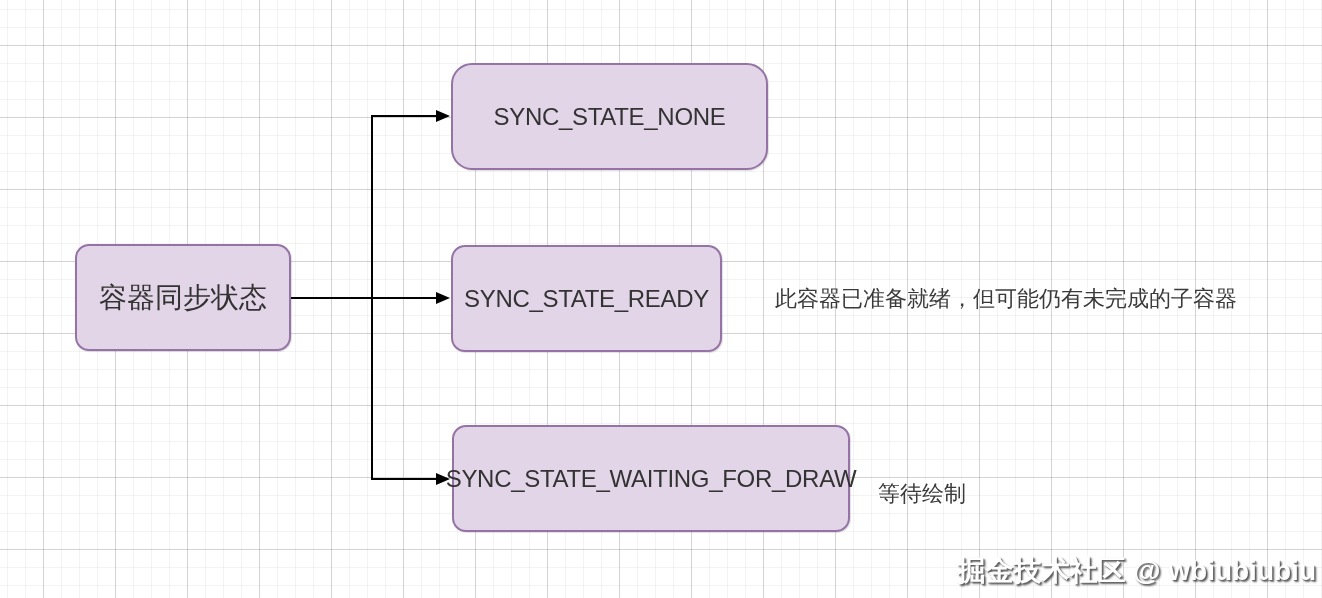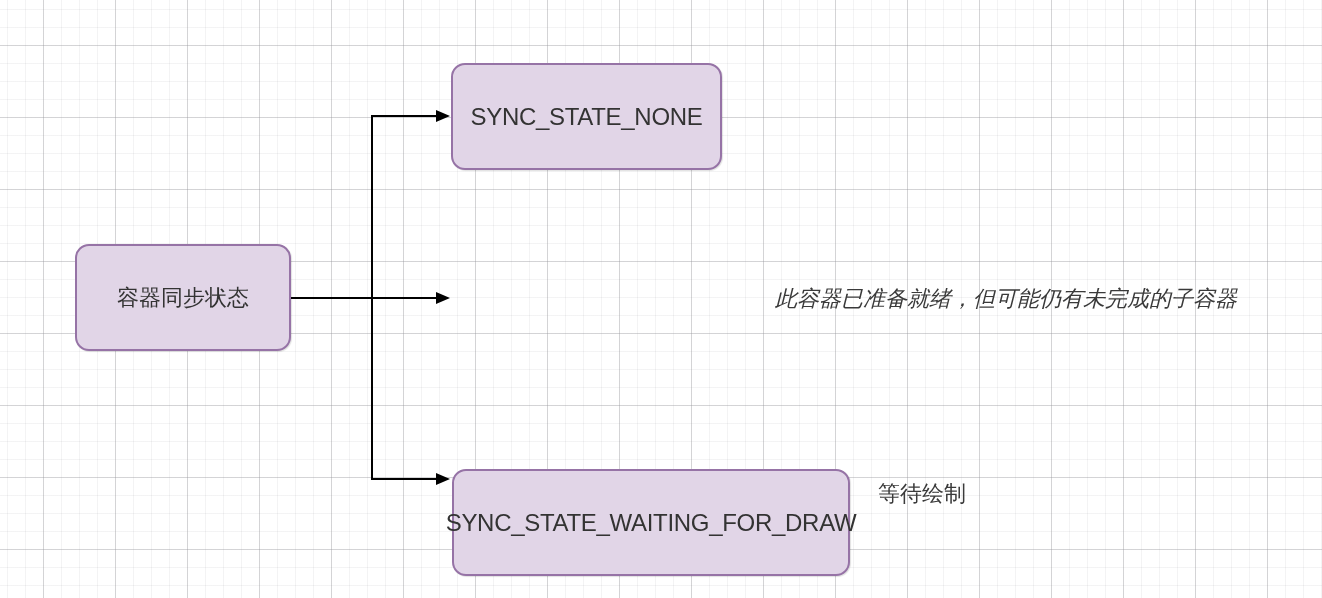--- a/index.html
+++ b/index.html
@@ -33,28 +33,28 @@
     box-shadow: 1px 1px 1px rgba(0,0,0,0.12);
   }
   .node .label-en {
     font-family: "Liberation Sans", sans-serif;
     font-size: 24px;
     letter-spacing: -0.3px;
     white-space: nowrap;
   }
   .node .label-zh {
     font-family: "Liberation Serif", serif;
-    font-size: 22px;
+    font-size: 28px;
     white-space: nowrap;
   }
 
   .node-root    { left: 75px;  top: 244px; width: 216px; height: 107px; }
-  .node-none    { left: 451px; top: 63px;  width: 271px; height: 107px; }
+  .node-none    { left: 451px; top: 63px;  width: 317px; height: 107px; border-radius: 21px; }
   .node-ready   { left: 451px; top: 245px; width: 271px; height: 107px; }
-  .node-waiting { left: 452px; top: 425px; width: 398px; height: 107px; margin-top: 44px; }
+  .node-waiting { left: 452px; top: 425px; width: 398px; height: 107px; }
 
   .line { position: absolute; background: #000000; }
   .line.h { height: 2px; }
   .line.v { width: 2px; }
 
   .conn-root-h   { left: 290px; top: 297px; width: 146px; }
   .conn-trunk    { left: 371px; top: 115px; height: 365px; }
   .conn-top-h    { left: 371px; top: 115px; width: 65px; }
   .conn-bottom-h { left: 371px; top: 478px; width: 65px; }
 
@@ -71,21 +71,21 @@
 
   .note {
     position: absolute;
     transform: translateY(-50%);
     font-family: "Liberation Serif", serif;
     font-size: 22px;
     color: #3a3a3a;
     white-space: nowrap;
   }
   .note-none    { left: 775px; top: 117px; }
-  .note-ready   { left: 775px; top: 299px; font-style: italic; }
+  .note-ready   { left: 775px; top: 299px; }
   .note-waiting { left: 878px; top: 494px; }
 
   .watermark {
     position: absolute;
     right: 6px;
     bottom: 8px;
     font-family: "Liberation Sans", sans-serif;
     font-size: 28px;
     font-weight: bold;
     color: #ffffff;
@@ -107,22 +107,26 @@
   <div class="arrowhead arrow-bottom"></div>
 
   <div class="node node-root">
     <span class="label-zh">容器同步状态</span>
   </div>
 
   <div class="node node-none">
     <span class="label-en">SYNC_STATE_NONE</span>
   </div>
 
+  <div class="node node-ready">
+    <span class="label-en">SYNC_STATE_READY</span>
+  </div>
 
   <div class="node node-waiting">
     <span class="label-en">SYNC_STATE_WAITING_FOR_DRAW</span>
   </div>
 
   <div class="note note-ready">此容器已准备就绪，但可能仍有未完成的子容器</div>
   <div class="note note-waiting">等待绘制</div>
 
+  <div class="watermark">掘金技术社区 @ wbiubiubiu</div>
 
 </div>
 
 </body></html>

